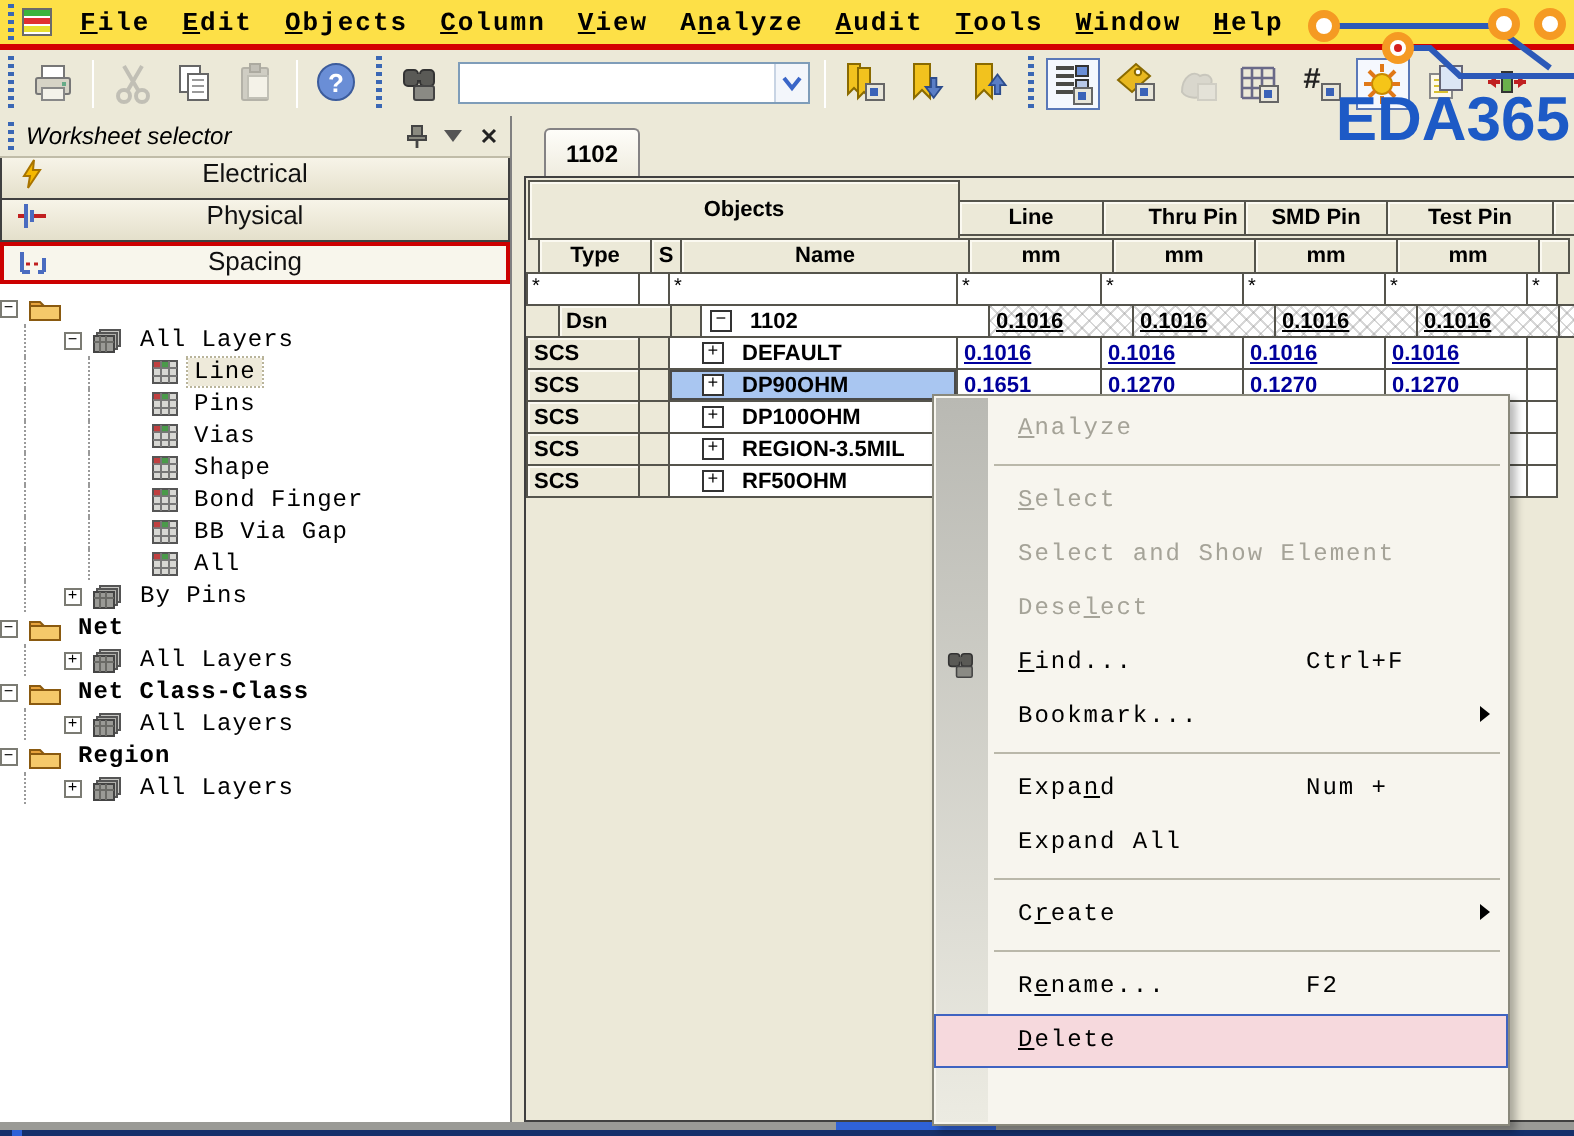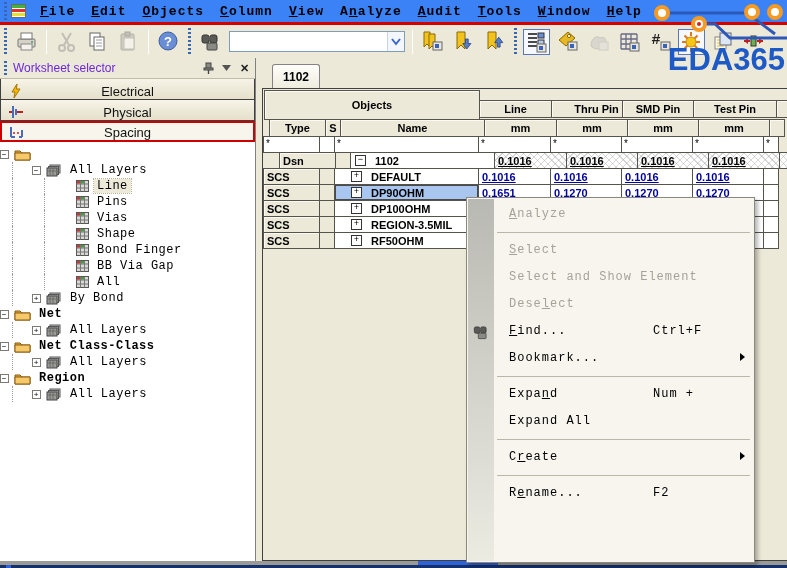--- a/index.html
+++ b/index.html
@@ -1,21 +1,21 @@
 <!DOCTYPE html>
 <html><head>
 <meta charset="utf-8">
 <style>
   * { box-sizing: border-box; margin: 0; padding: 0; }
   html,body { width: 787px; height: 568px; overflow: hidden; }
   body { font-family: "Liberation Sans", sans-serif; background: #ece9d8; position: relative; }
   .root { position: absolute; inset: 0; background: #ece9d8; }
 
   
-  .menubar { position: absolute; left:0; top:0; right:0; height:22px; background:#3b82f6; display:flex; align-items:center; }
+  .menubar { position: absolute; left:0; top:0; right:0; height:22px; background:#fde047; display:flex; align-items:center; }
   .grip { width:7px; height:80%; margin:0 2px;
           background: repeating-linear-gradient(to bottom,#3a67b5 0 2px, transparent 2px 4px);
           background-size:3px 100%; background-repeat:no-repeat; background-position:2px 0; }
   .app-icon { width:15px; height:14px; border:1px solid #6a6a6a; background:
       linear-gradient(to bottom,#3cb43c 0 3px,#fff 3px 4px,#e03030 4px 7px,#fff 7px 8px,#e8e030 8px 11px,#fff 11px 12px,#e03030 12px 14px);
       margin-right:6px; }
   .menu-item { font-family:"Liberation Mono", monospace; font-weight:bold; font-size:13px; letter-spacing:1px;
                padding:1px 8px; color:#000; cursor:default; }
   .menu-item u { text-decoration:underline; }
   .redline { position:absolute; left:0; top:22px; right:0; height:3px; background:#d40000; }
@@ -33,25 +33,25 @@
   .combo .drop svg { width:10px; height:8px; }
 
   
   .logo-wrap { position:absolute; right:0; top:0; width:158px; height:80px; z-index:40; pointer-events:none; }
   .logo-text { position:absolute; right:2px; top:42px; font-size:31px; font-weight:bold; color:#1d5ac6;
                font-family:"Liberation Sans", sans-serif; letter-spacing:0; }
 
   
   .panel { position:absolute; left:0; top:58px; width:256px; bottom:7px; background:#fff; border-right:1px solid #808080; }
   .panel-header { height:21px; background:#ece9d8; border-bottom:1px solid #c0bcA8; display:flex; align-items:center; }
-  .panel-title { flex:1; font-size:12px; color:#6d28d9; padding-left:2px; }
+  .panel-title { flex:1; font-size:12px; color:#000000; padding-left:2px;font-style:italic; }
   .panel-hicon { width:15px; height:15px; display:flex; align-items:center; justify-content:center; margin-right:3px;
                  font-size:11px; color:#222; font-weight:bold; }
   .ws-btn { height:21px; margin:0; border:1px solid #404040; border-top:none; background:linear-gradient(#f7f4e8,#e4e0cb);
-            display:flex; align-items:flex-end; position:relative; }
+            display:flex; align-items:flex-start; position:relative; }
   .ws-btn .lbl { flex:1; text-align:center; font-size:13px; color:#111; }
   .ws-btn.active { border:2px solid #cc0000; background:#f8f6ec; }
   .ws-btn svg { width:16px; height:16px; margin-left:5px; position:absolute; left:2px; }
 
   
   .tree { padding-top:4px; font-family:"Liberation Mono", monospace; font-size:12px; letter-spacing:.5px; }
   .tree-row { height:16px; display:flex; align-items:center; white-space:nowrap; }
   .tguide { width:20px; height:16px; border-left:1px dotted #9a9a9a; margin-left:12px; flex:none; }
   .tpad { width:12px; flex:none; }
   .expander { width:9px; height:9px; border:1px solid #7b7b73; background:#fff; font:8px/7px "Liberation Mono",monospace;
@@ -449,21 +449,21 @@
           <div class="tguide"></div>
           <div class="expander">+</div>
           <span class="ticon">
             <svg width="16" height="13" viewBox="0 0 16 13">
               <rect x="4" y="1" width="10" height="8" fill="#c8c8c4" stroke="#555"></rect>
               <rect x="2.5" y="2.5" width="10" height="8" fill="#b0b0ac" stroke="#555"></rect>
               <rect x="1" y="4" width="10" height="8" fill="#9a9a96" stroke="#444"></rect>
               <path d="M1 7 h10 M4 4 v8 M7 4 v8" stroke="#6a6a66"></path>
             </svg>
           </span>
-          <span class="lbl">By Bond</span>
+          <span class="lbl">By Pins</span>
         </div>
         <div class="tree-row bold">
           <div class="expander">−</div>
           <span class="ticon">
             <svg width="17" height="13" viewBox="0 0 17 13">
               <path d="M1 3 h5 l2 2 h8 v7 h-15 Z" fill="#e8a33c" stroke="#8a5a10"></path>
               <path d="M1 5 h15 v7 h-15 Z" fill="#f5c96a" stroke="#8a5a10"></path>
             </svg>
           </span>
           <span class="lbl">Net</span>
@@ -665,20 +665,21 @@
               <rect x="8" y="13" width="10" height="7" rx="1" fill="#8a8a84" stroke="#444"></rect>
             </svg></span></div>
         <div class="ctx-item"><span>Bookmark...</span><span class="arrow"></span></div>
         <div class="ctx-sep"></div>
         <div class="ctx-item"><span>Expa<u>n</u>d</span><span class="sc">Num +</span></div>
         <div class="ctx-item"><span>Expand All</span></div>
         <div class="ctx-sep"></div>
         <div class="ctx-item"><span>C<u>r</u>eate</span><span class="arrow"></span></div>
         <div class="ctx-sep"></div>
         <div class="ctx-item"><span>R<u>e</u>name...</span><span class="sc">F2</span></div>
+        <div class="ctx-item highlight"><span><u>D</u>elete</span></div>
       </div>
   </div>
 
   <div class="bottombar">
     <div class="navy"></div>
     <div class="bluechip"></div>
     <div class="bluedot"></div>
   </div>
 
 </div>

